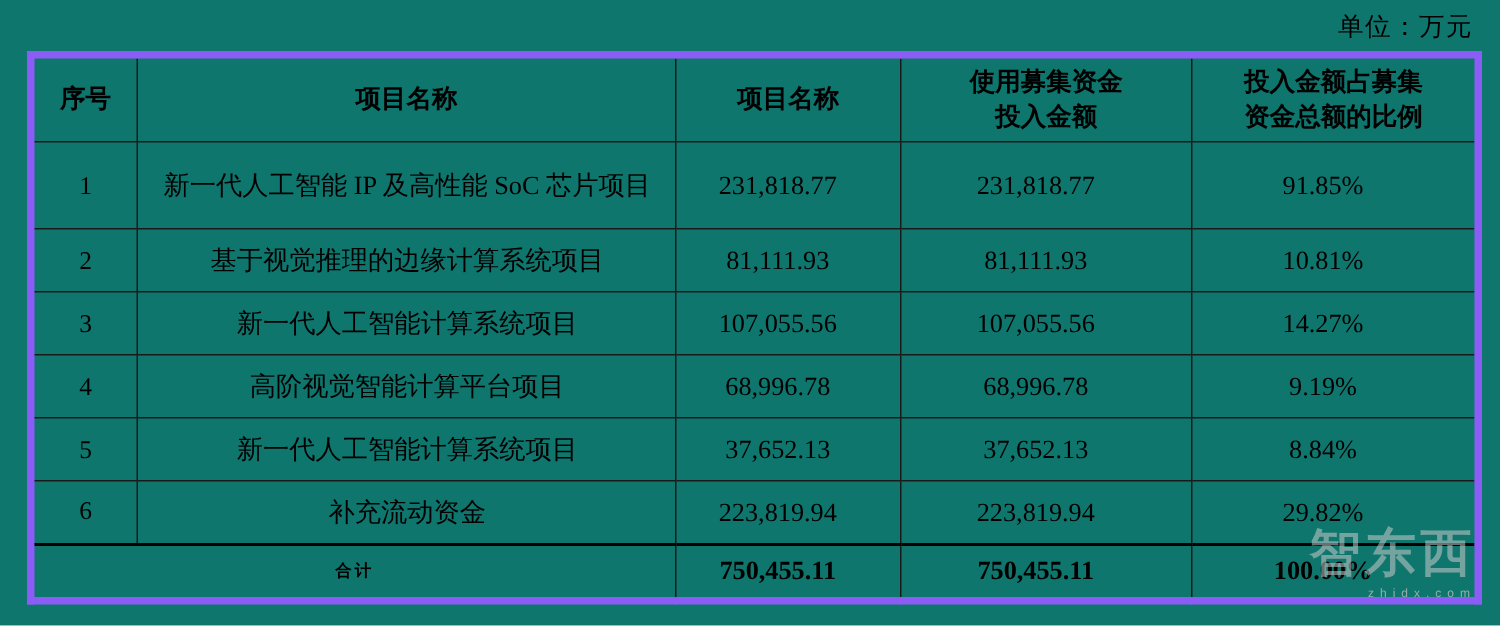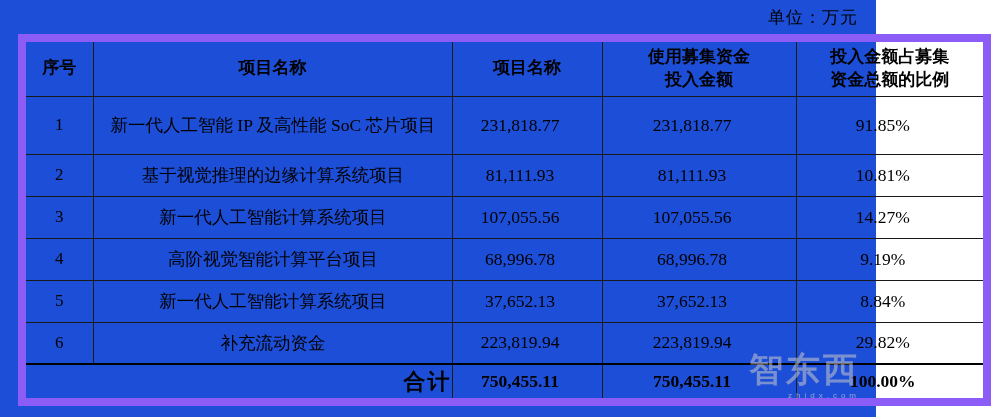--- a/index.html
+++ b/index.html
@@ -4,37 +4,37 @@
 <style>
   * { margin: 0; padding: 0; box-sizing: border-box; }
   html, body {
     width: 1000px; height: 417px;
     background: #ffffff;
     font-family: "Liberation Serif", "DejaVu Serif", serif;
     color: #000000;
     overflow: hidden;
     position: relative;
   }
-  .page { position: relative; width: 876px; height: 417px; background: #1d4ed8; }
+  .page { position: relative; width: 1000px; height: 417px; background: #0f766e; }
 
   .unit-label {
     position: absolute;
     top: 6px; right: 18px;
     font-size: 17px;
     letter-spacing: 1px;
     color: #000;
   }
 
   table.fund-table {
     position: absolute;
     left: 18px; top: 34px;
     width: 965px;
     border-collapse: collapse;
     table-layout: fixed;
-    border: 8px solid #8b5cf6;
+    border: 5px solid #8b5cf6;
     font-size: 17px;
   }
   table.fund-table td, table.fund-table th {
     border: 1px solid #1a1a1a;
     vertical-align: middle;
     overflow: hidden;
   }
   tr.header-row { height: 58px; }
   tr.header-row th {
     font-weight: bold;
@@ -53,21 +53,21 @@
     line-height: 1.5;
     font-size: 17.5px;
   }
   td.cell-num, td.cell-pct {
     text-align: center;
     padding-right: 14px;
     font-size: 17.5px;
   }
   tr.total-row { height: 38px; }
   tr.total-row td { border-top: 2px solid #000; font-weight: bold; }
-  td.cell-total-label { text-align: right; font-size: 22px; letter-spacing: 2px; }
+  td.cell-total-label { text-align: center; font-size: 11px; letter-spacing: 2px; }
 
   .watermark {
     position: absolute;
     right: 16px; top: 352px;
     width: 126px;
     text-align: right;
     z-index: 5;
     pointer-events: none;
     user-select: none;
   }

